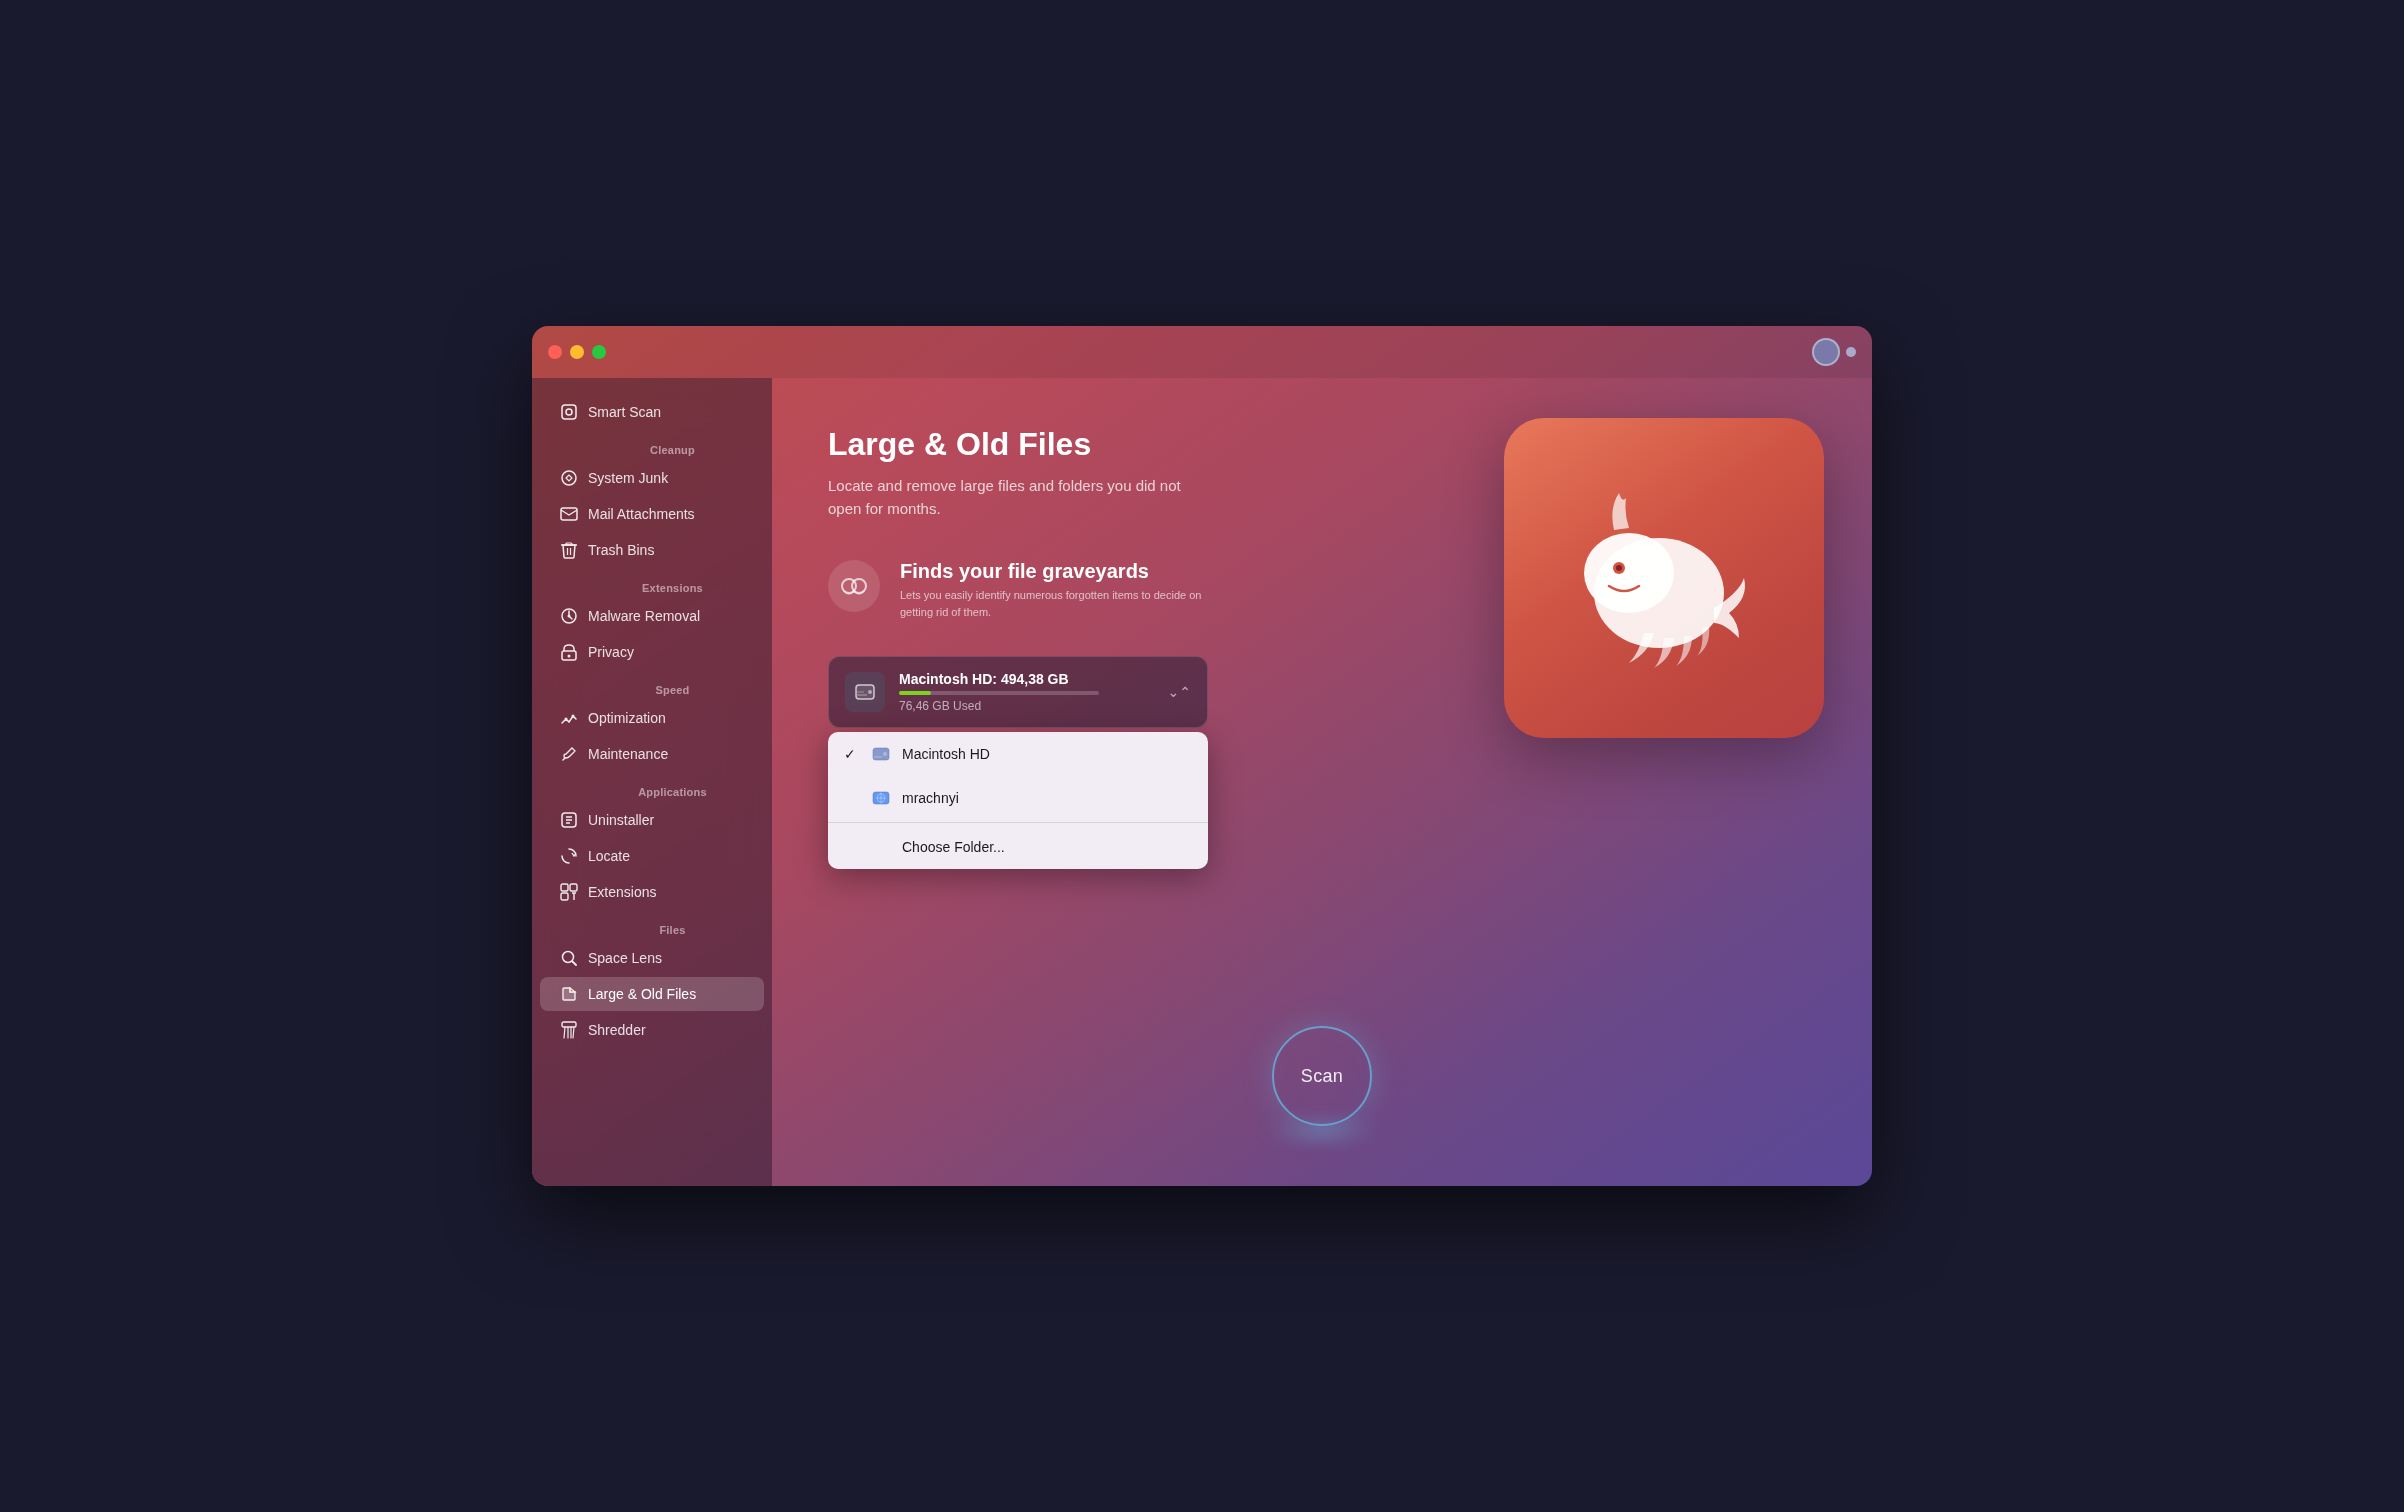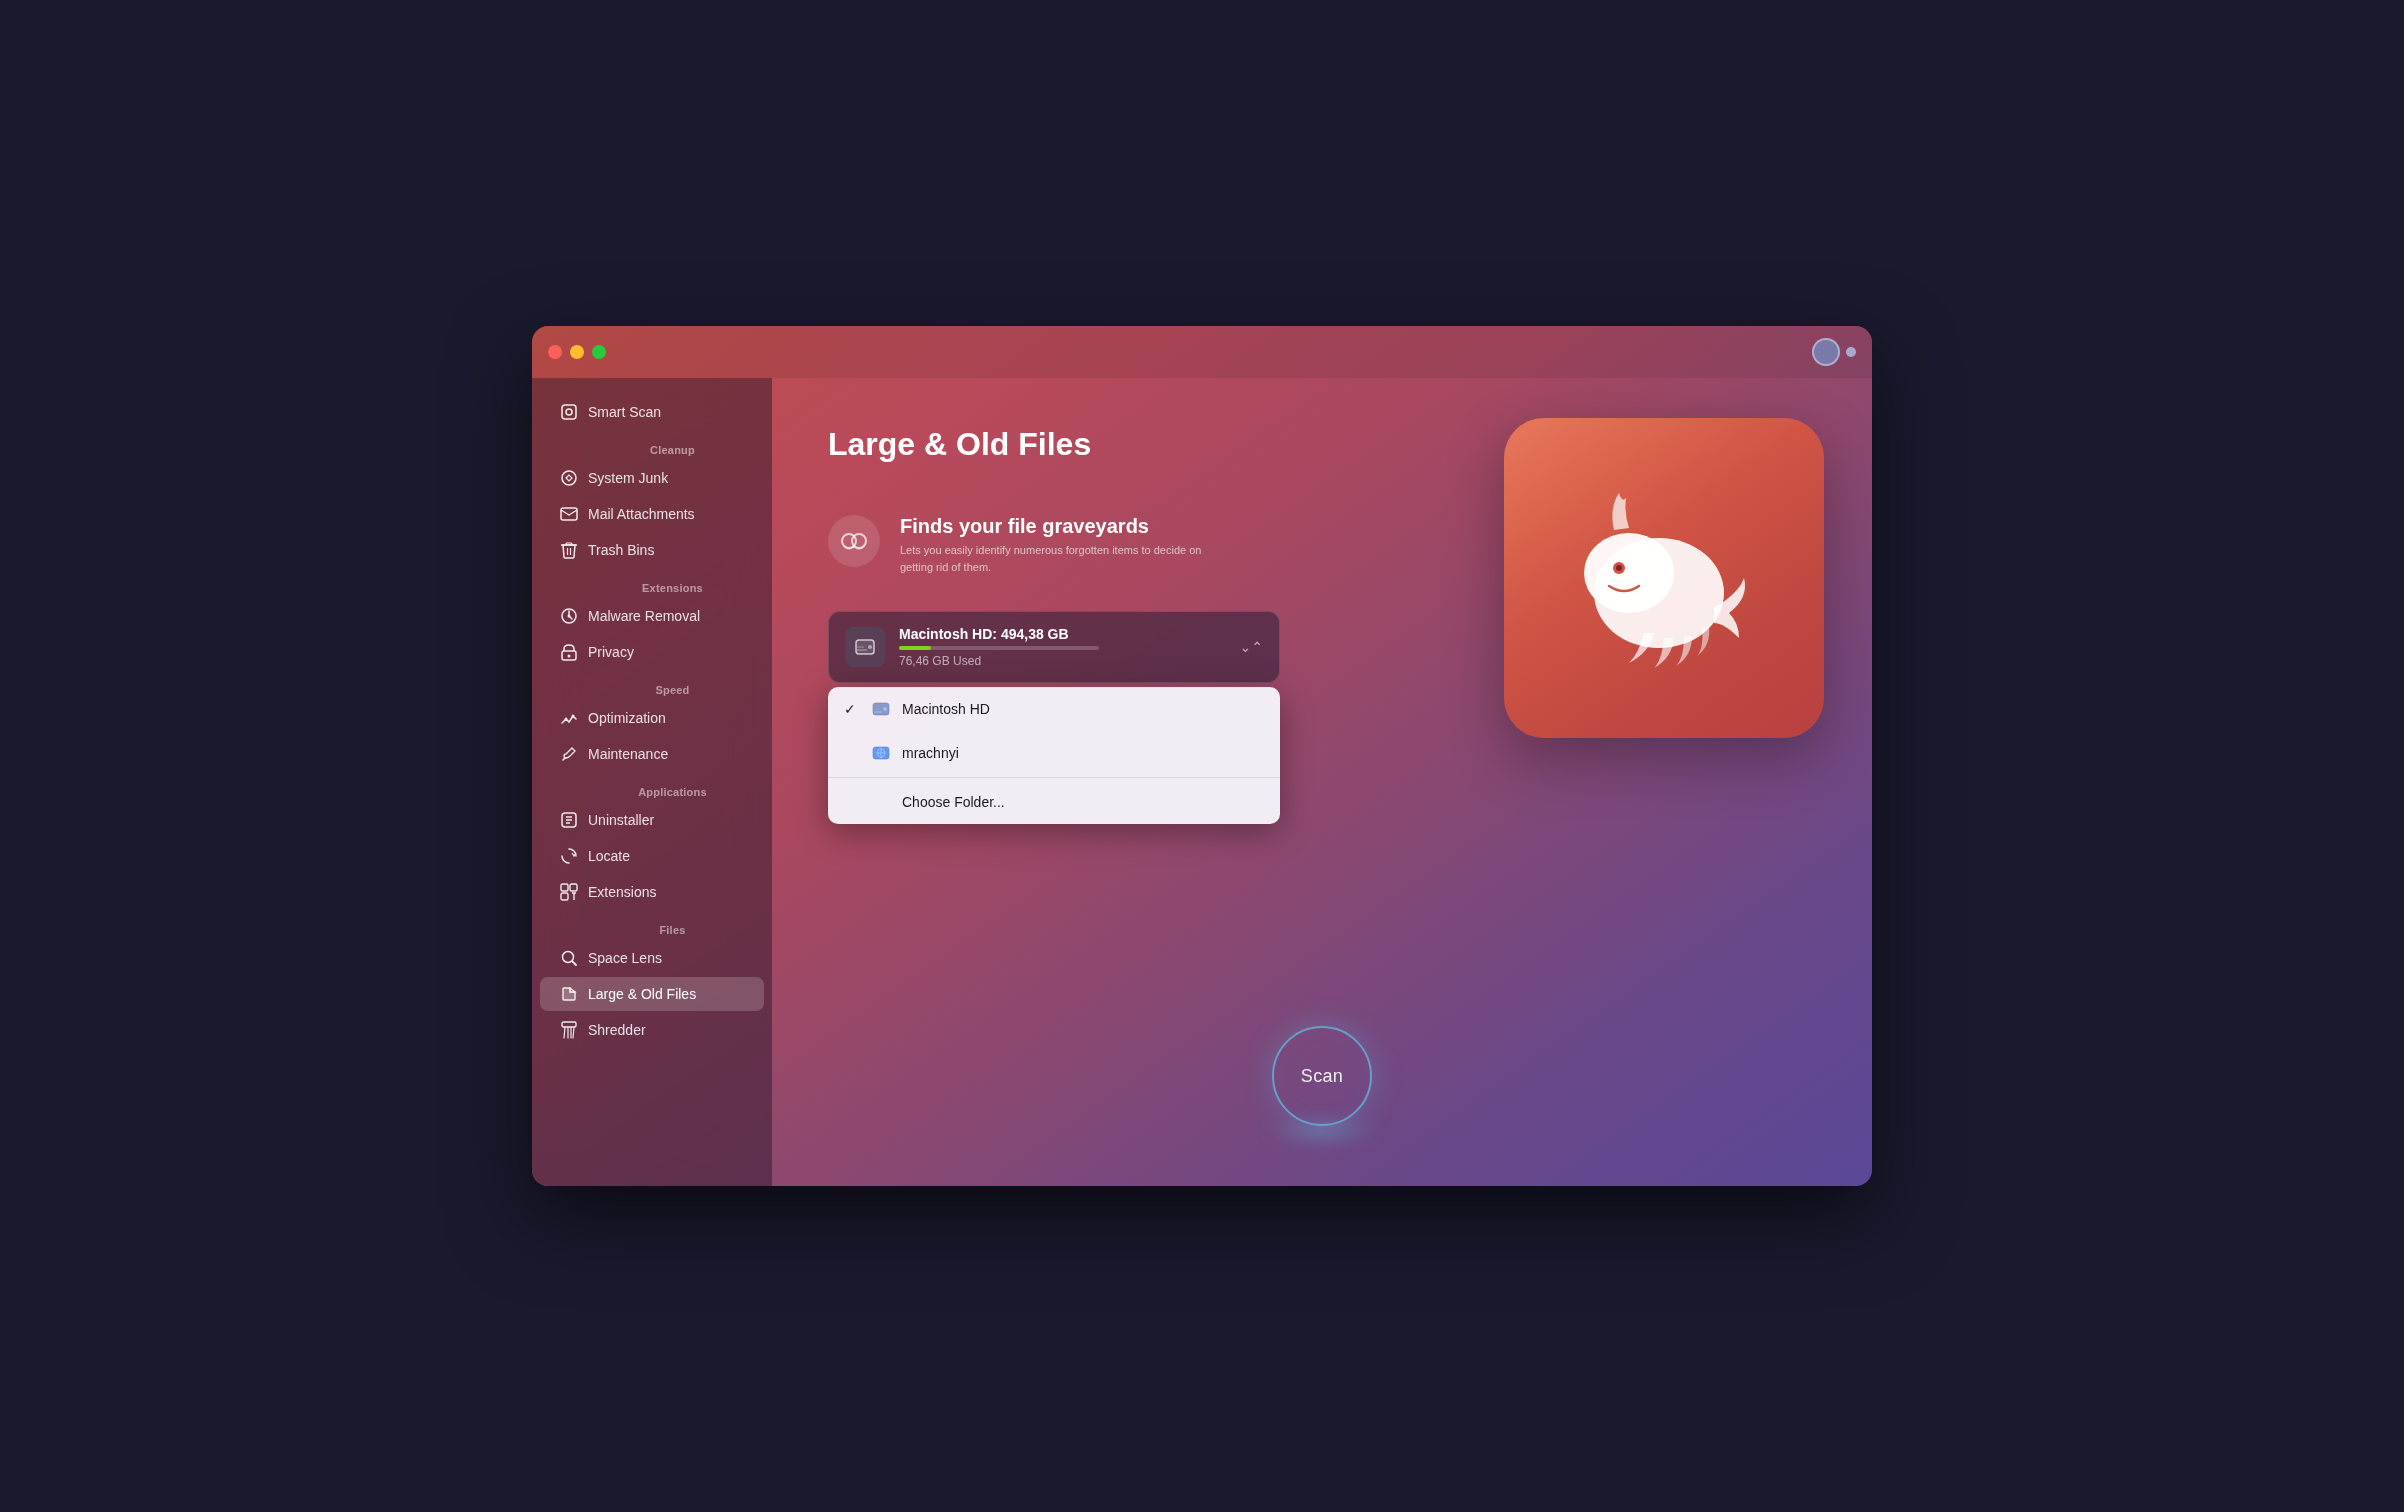--- a/index.html
+++ b/index.html
@@ -200,21 +200,21 @@
       font-size: 11px;
       color: rgba(255,255,255,0.65);
       line-height: 1.5;
       max-width: 320px;
     }
 
     
     .disk-selector-container {
       margin-top: 36px;
       position: relative;
-      width: 452px;
+      width: 380px;
     }
 
     .disk-selector {
       width: 100%;
       background: rgba(40, 30, 55, 0.55);
       backdrop-filter: blur(10px);
       border-radius: 12px;
       border: 1px solid rgba(255,255,255,0.15);
       padding: 14px 16px;
       display: flex;
@@ -566,20 +566,21 @@
         </span>
         <span>Shredder</span>
       </div>
 
     </div>
 
     <div class="main-content">
 
       <div class="feature-header">
         <h1>Large &amp; Old Files</h1>
+        <p>Locate and remove large files and folders you did not open for months.</p>
       </div>
 
       <div class="features-list">
 
         <div class="feature-row">
           <div class="feature-icon-circle">
             <svg width="28" height="22" viewBox="0 0 28 22" fill="none">
               <circle cx="9" cy="11" r="7" stroke="rgba(255,255,255,0.7)" stroke-width="2" fill="none"></circle>
               <circle cx="19" cy="11" r="7" stroke="rgba(255,255,255,0.7)" stroke-width="2" fill="none"></circle>
               <path d="M4 16 Q9 22 14 16 Q19 22 24 16" stroke="rgba(255,255,255,0.5)" stroke-width="1.5" fill="none"></path>

